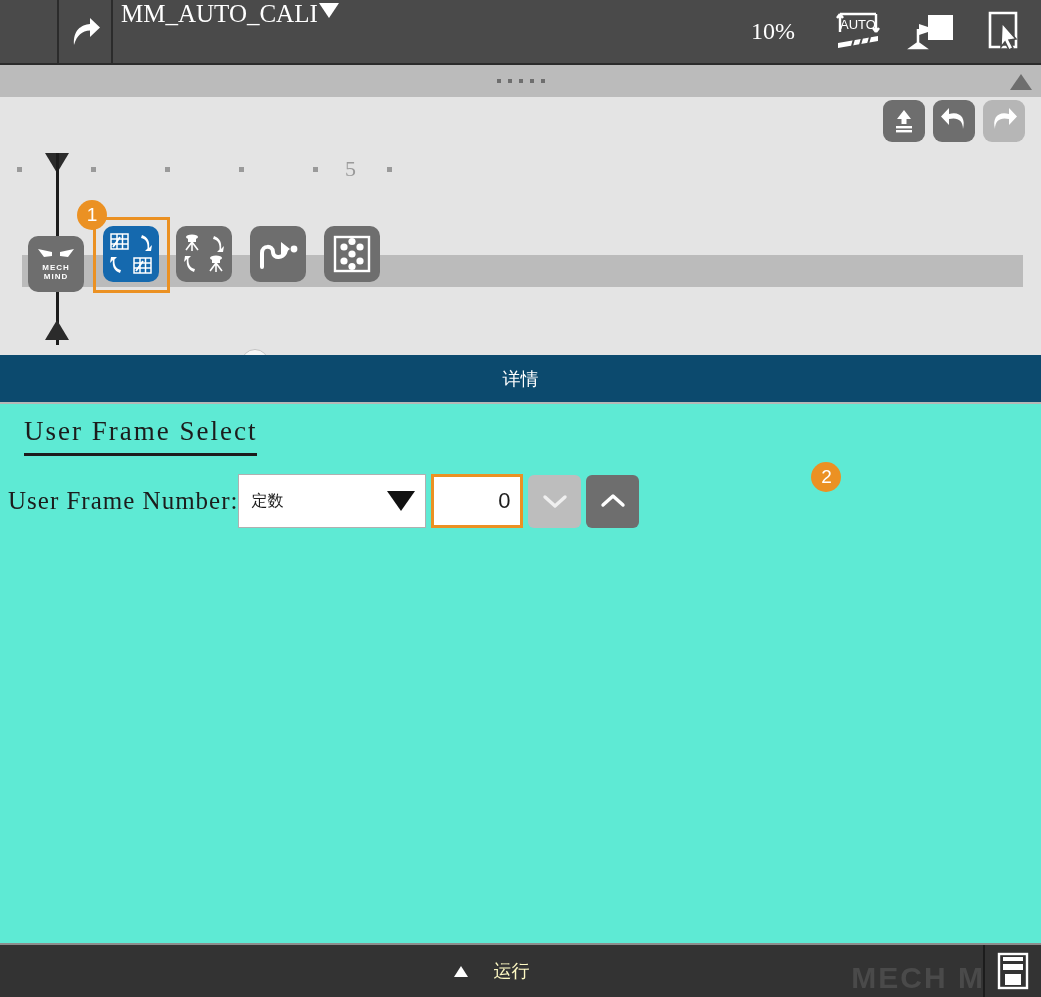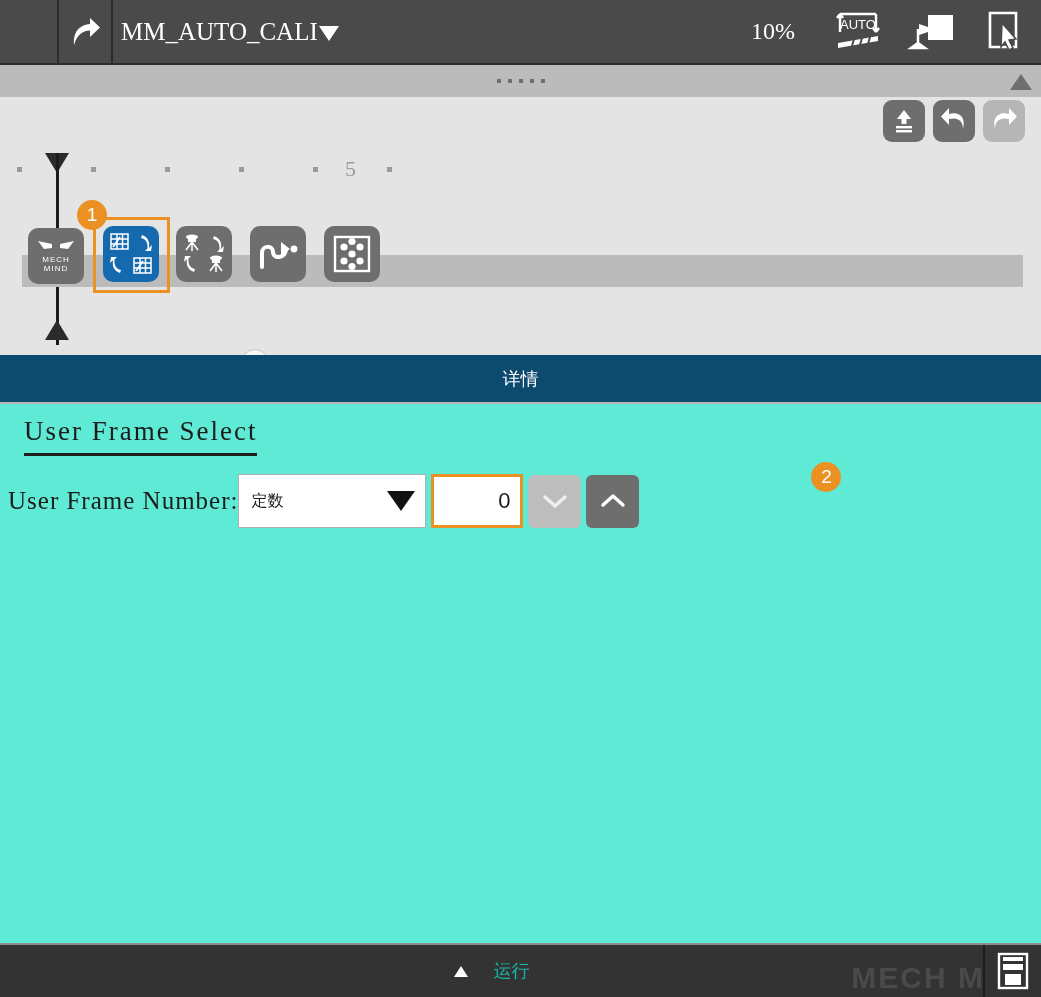--- a/index.html
+++ b/index.html
@@ -8,21 +8,21 @@
     background:#e4e4e4;
     font-family:"Liberation Sans", sans-serif;
     -webkit-font-smoothing:antialiased;
   }
   .app{position:relative;width:1041px;height:997px;}
 
   
   .header{position:absolute;left:0;top:0;width:1041px;height:63px;background:#4a4a4a;display:flex;align-items:stretch;}
   .hdr-btn{width:57px;display:flex;align-items:center;justify-content:center;border-right:2px solid #2b2b2b;}
   .hdr-btn.second{width:52px;}
-  .hdr-title{flex:1;display:flex;align-items:center;padding-left:8px;}
+  .hdr-title{flex:1;display:flex;padding-left:8px;}
   .hdr-title .txt{color:#fff;font-family:"Liberation Serif", serif;font-size:25px;letter-spacing:0px;}
   .tri-down{width:0;height:0;border-left:10px solid transparent;border-right:10px solid transparent;border-top:15px solid #fff;margin-left:1px;margin-top:3px;}
   .hdr-right{display:flex;align-items:center;gap:16px;padding-right:6px;}
   .zoomtxt{color:#fff;font-family:"Liberation Serif", serif;font-size:24px;margin-right:18px;}
   .hdr-ic{width:58px;display:flex;align-items:center;justify-content:center;}
 
   
   .ham{width:40px;height:27px;display:flex;flex-direction:column;justify-content:space-between;}
   .ham .row{display:flex;align-items:center;gap:5px;}
   .ham .dot{width:5px;height:5px;border-radius:50%;background:#fff;}
@@ -78,21 +78,21 @@
   .select .car{width:0;height:0;border-left:14px solid transparent;border-right:14px solid transparent;border-top:20px solid #111;}
   .numbox{width:92px;height:54px;background:#fff;border:3px solid #eb9123;box-sizing:border-box;display:flex;align-items:center;justify-content:flex-end;padding-right:10px;margin-left:5px;}
   .numbox .val{font-size:22px;color:#1c1c1c;font-family:"Liberation Sans",sans-serif;}
   .step{width:53px;height:53px;border-radius:6px;margin-left:5px;display:flex;align-items:center;justify-content:center;}
   .step.off{background:#bdbdbd;}
   .step.on{background:#6e6e6e;}
   .badge2{position:absolute;left:385px;top:-12px;width:30px;height:30px;border-radius:50%;background:#eb9123;color:#fff;font-size:19px;display:flex;align-items:center;justify-content:center;z-index:8;}
 
   
   .bottom{position:absolute;left:0;top:943px;width:1041px;height:54px;background:#333333;display:flex;border-top:2px solid #8d8d8d;box-sizing:border-box;}
-  .bbtn{flex:1;display:flex;align-items:center;justify-content:center;gap:26px;color:#14b8a6;font-size:18px;border-right:2px solid #1c1c1c;}
+  .bbtn{flex:1;display:flex;align-items:center;justify-content:center;gap:26px;color:#fef9c3;font-size:18px;border-right:2px solid #1c1c1c;}
   .bbtn .up{width:0;height:0;border-left:7px solid transparent;border-right:7px solid transparent;border-bottom:11px solid #fff;}
   .bsave{width:56px;display:flex;align-items:center;justify-content:center;}
   .watermark{position:absolute;right:56px;bottom:2px;color:#4a4a4a;font-size:30px;letter-spacing:2px;font-weight:bold;pointer-events:none;}
 </style>
 </head>
 <body>
 
 <div class="app">
 
   <div class="header">
@@ -190,21 +190,21 @@
       <span class="tick" style="left:387px"></span>
       <span class="num" style="left:345px">5</span>
     </div>
 
     <div class="playtop"></div>
     <div class="playline"></div>
     <div class="playbot"></div>
 
     <div class="rail"></div>
 
-    <div class="node logo" style="left:28px;top:83px;">
+    <div class="node logo" style="left:28px;top:91px;font-weight:bold;">
       <span class="mm-eyes">
         <svg width="40" height="14" viewBox="0 0 40 14">
           <path d="M2 2 L16 5 L16 9 L8 10 Z" fill="#fff"></path>
           <path d="M38 2 L24 5 L24 9 L32 10 Z" fill="#fff"></path>
         </svg>
       </span>
       <span class="mm-txt">MECH</span>
       <span class="mm-txt">MIND</span>
     </div>
 

